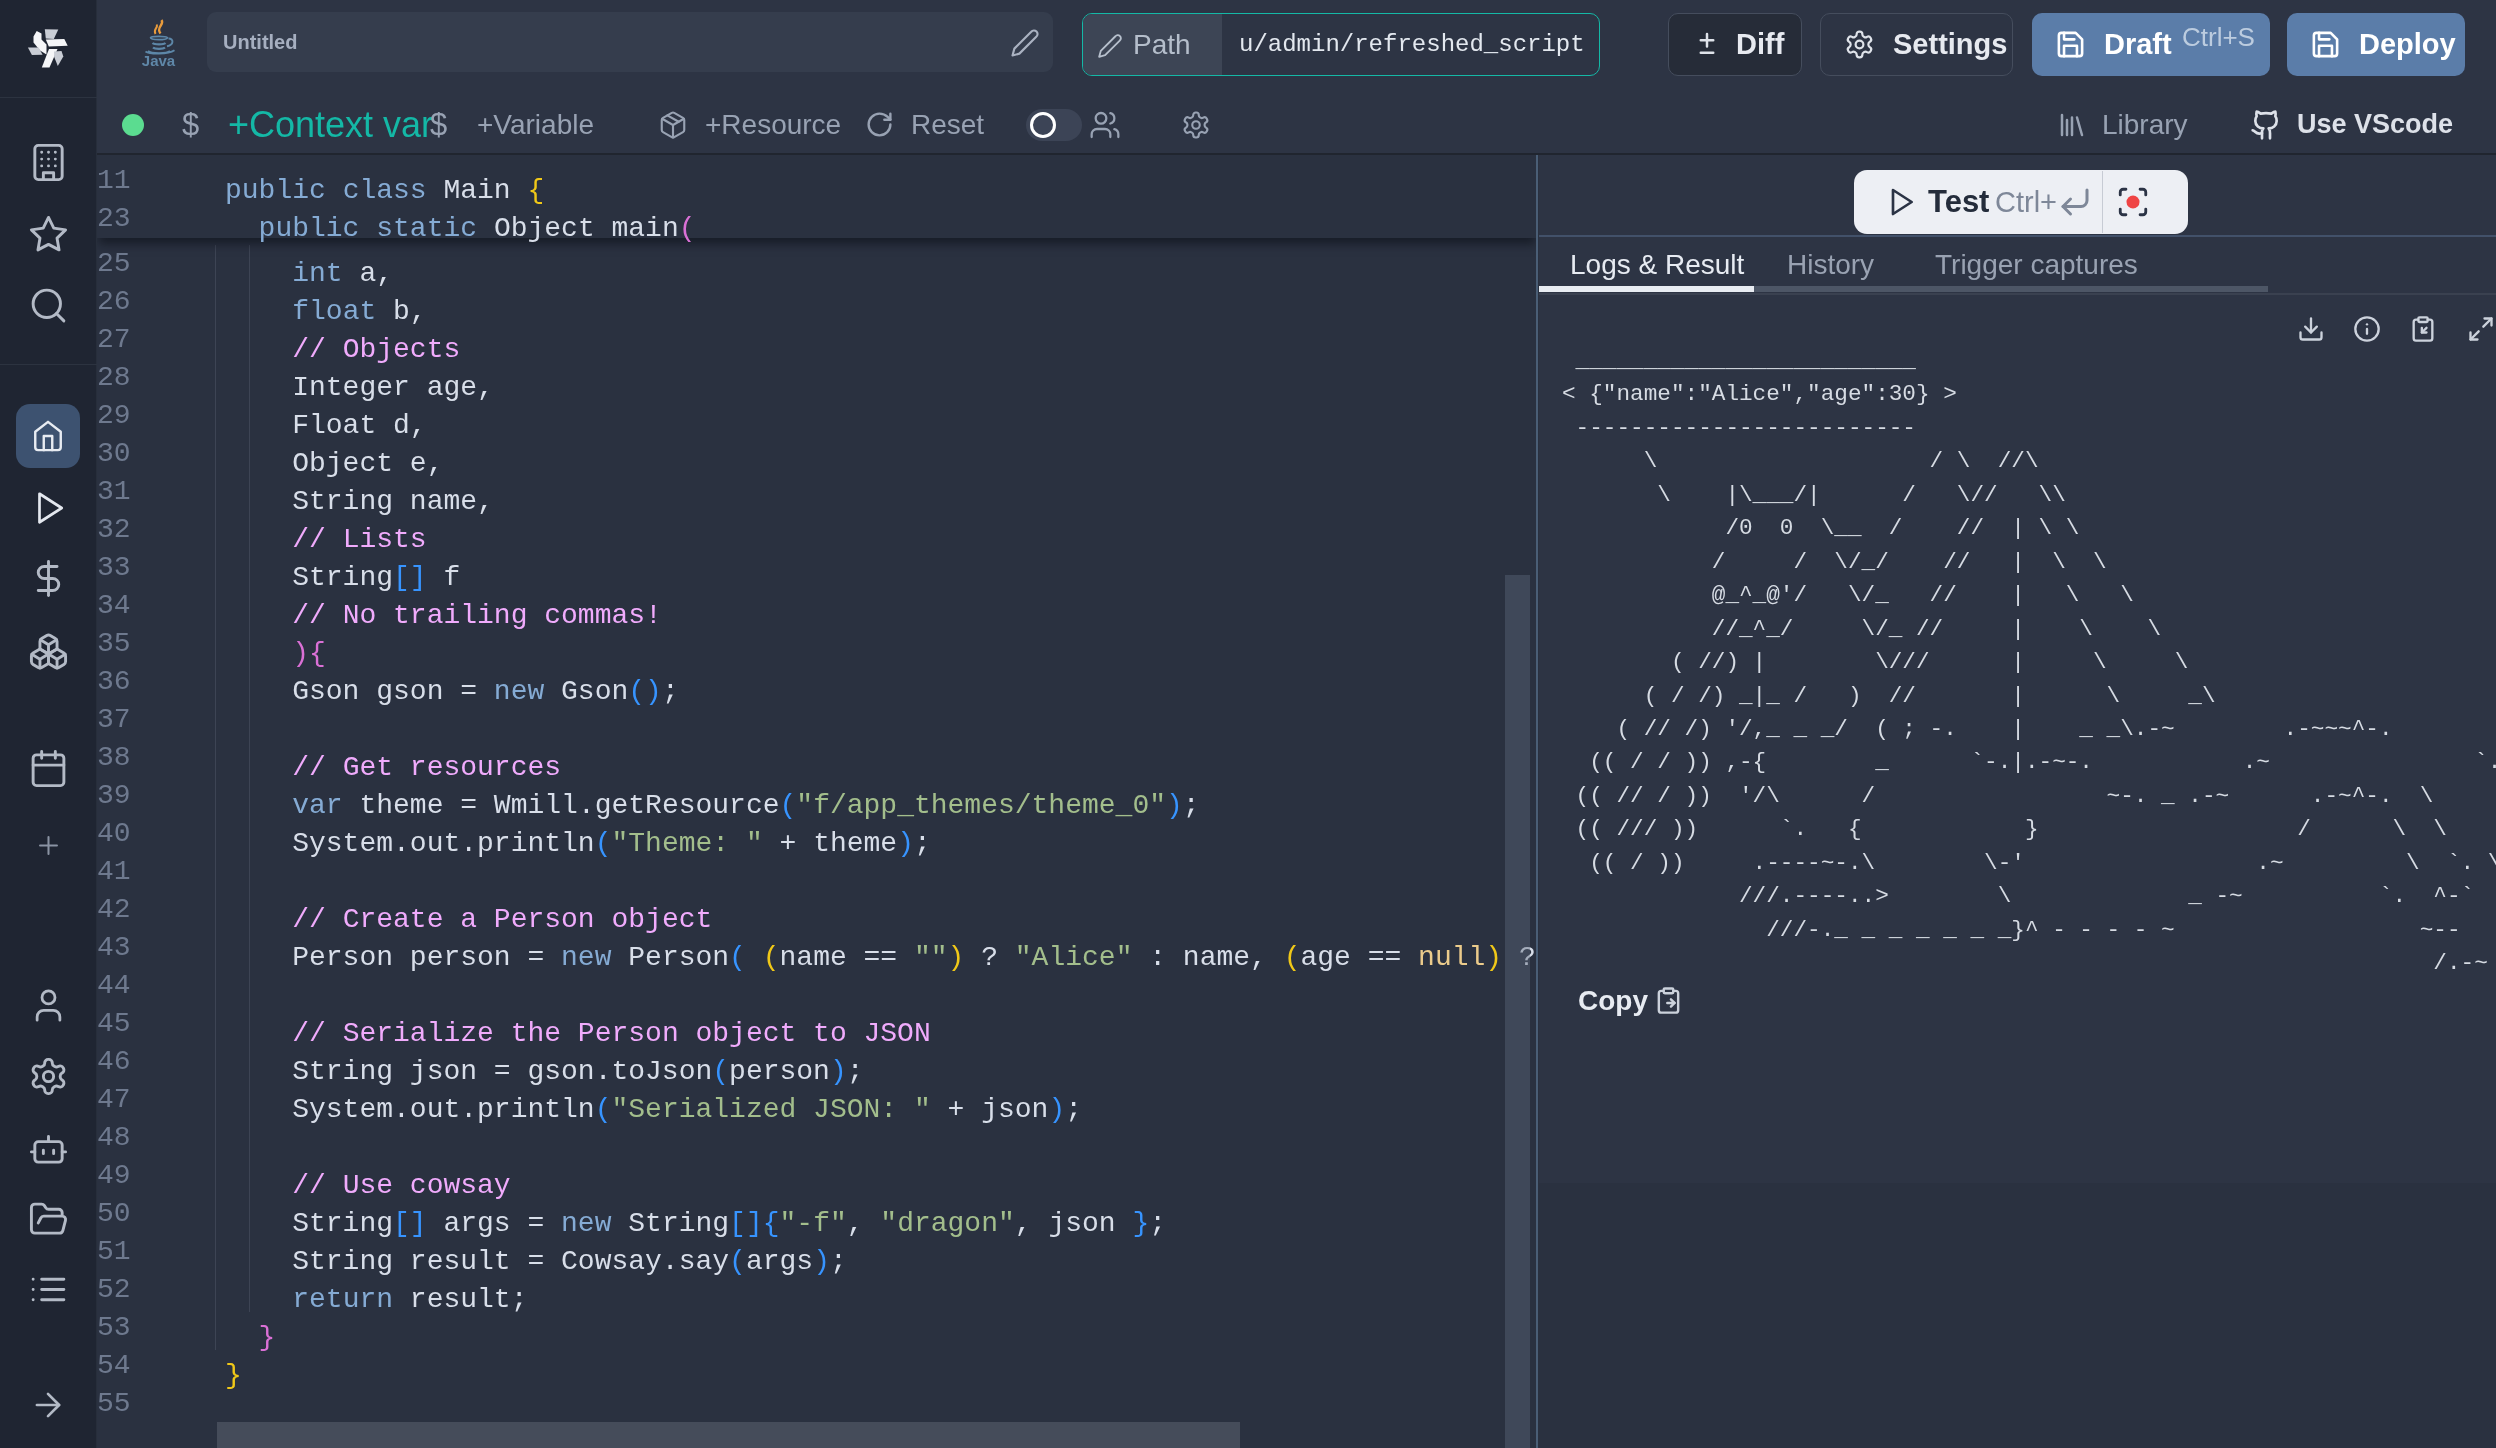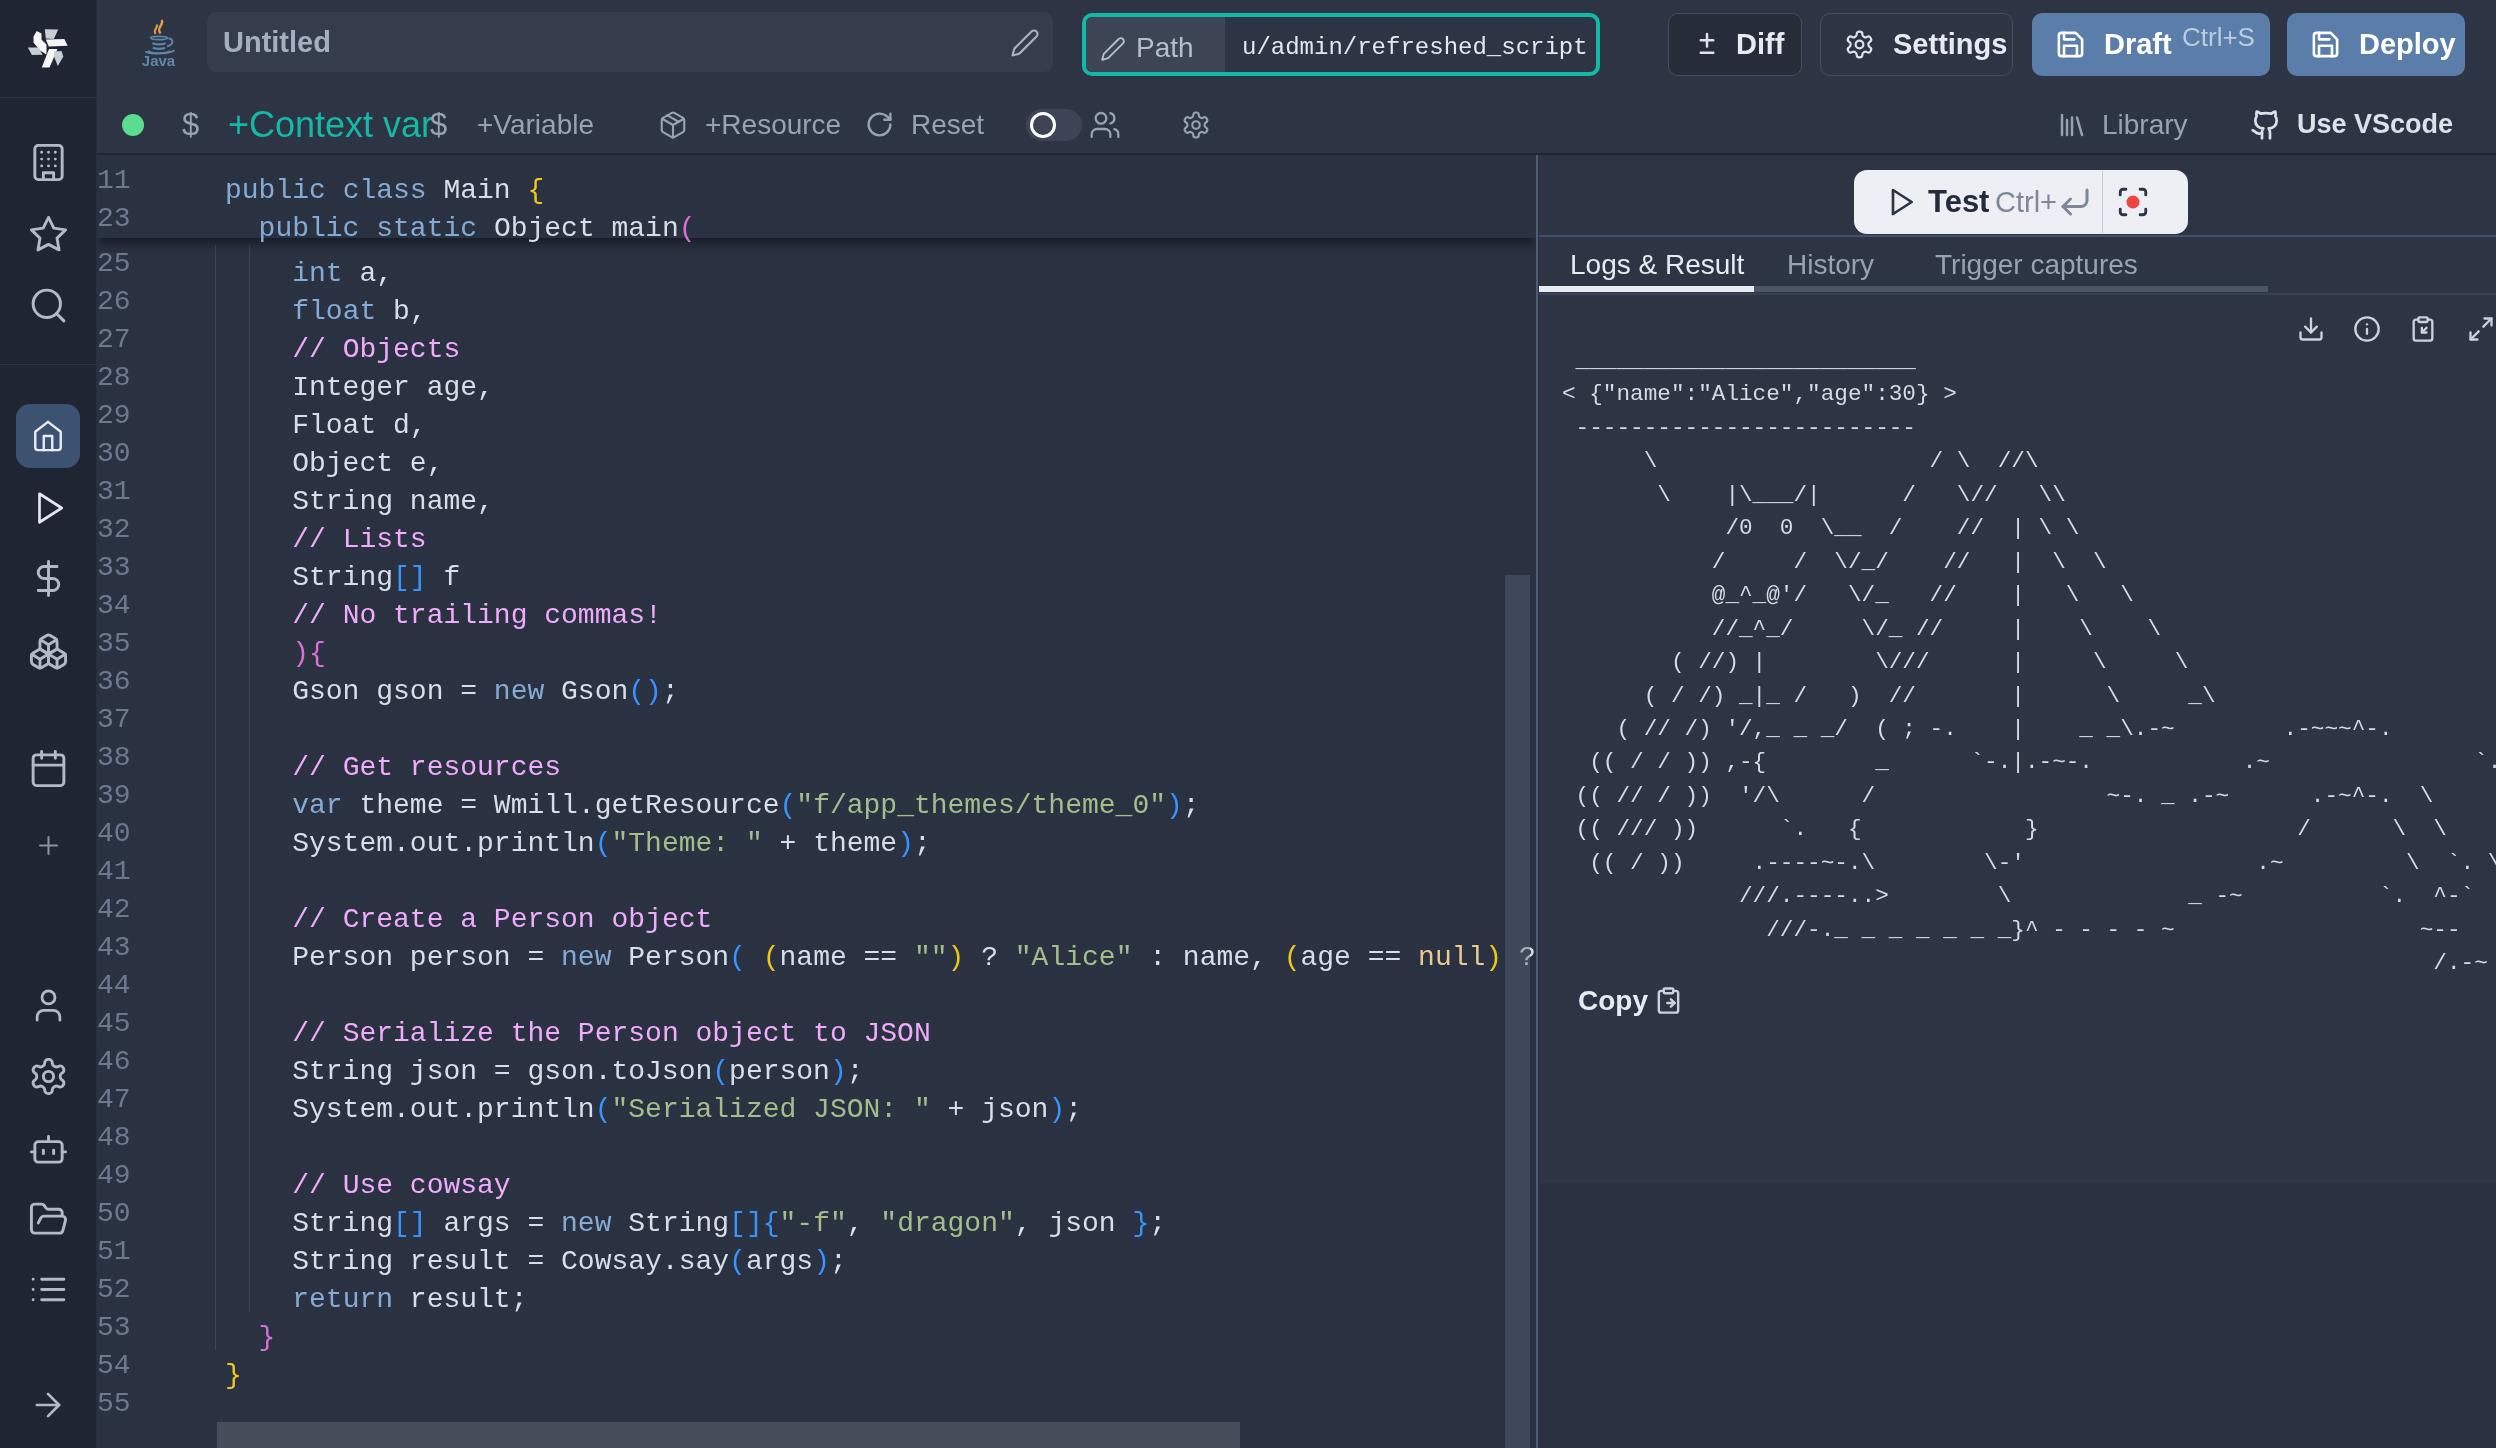--- a/index.html
+++ b/index.html
@@ -94,26 +94,26 @@
     <path d="M19.5 2 C23 6.5,13.5 9,18.5 15.5" stroke="#e89b3c" stroke-width="2.4" fill="none"></path>
     <path d="M14.5 6.5 C17 9.5,10.5 11,13.5 16" stroke="#e89b3c" stroke-width="1.9" fill="none"></path>
     <path d="M8.5 19.5 C8.5 22.3,25.5 22.3,25.5 19.5 M8.5 19.9 C8.5 17.8,25.5 17.8,25.5 19.9" stroke="#5d87a8" stroke-width="1.7" fill="none"></path>
     <path d="M10.5 25 C12.5 26.8,21.5 26.8,23.5 25" stroke="#5d87a8" stroke-width="2.2" fill="none"></path>
     <path d="M11 29.5 C13 31.2,21 31.2,23 29.5" stroke="#5d87a8" stroke-width="2.2" fill="none"></path>
     <path d="M26.5 20.5 C32 20.5,32 27,25 28.2" stroke="#5d87a8" stroke-width="1.9" fill="none"></path>
     <path d="M6 33 C9 35.8,25 35.8,28 33 M3.5 33.4 C8 36.6,26 36.6,32.5 32.2" stroke="#5d87a8" stroke-width="1.8" fill="none"></path>
     <text x="16.5" y="48" text-anchor="middle" font-size="15" font-weight="bold" fill="#5f87a8" font-family="Liberation Sans">Java</text>
   </svg>
   <div class="a" style="left:110px;top:12px;width:846px;height:60px;background:#353d4d;border-radius:9px"></div>
-  <div class="a" style="left:126px;top:12px;height:60px;line-height:60px;font-size:29px;font-weight:bold;color:#a6afc0">Untitled</div>
+  <div class="a" style="left:126px;top:12px;height:60px;line-height:60px;font-size:20px;font-weight:bold;color:#a6afc0">Untitled</div>
   <svg class="a ic" style="left:913px;top:28px;stroke:#aab2c1" width="30" height="30" viewBox="0 0 24 24">
       <path d="M17 3a2.85 2.83 0 1 1 4 4L7.5 20.5 2 22l1.5-5.5Z"></path>
     </svg>
 
-  <div class="a" style="left:985px;top:13px;width:518px;height:63px;border:4px solid #14b8a6;border-radius:10px;overflow:hidden">
+  <div class="a" style="left:985px;top:13px;width:518px;height:63px;border:1px solid #14b8a6;border-radius:10px;overflow:hidden">
     <div class="a" style="left:0;top:0;width:139px;height:63px;background:#3d4555"></div>
     <svg class="a ic" style="left:14px;top:19px;stroke:#b7c0cd" width="26" height="26" viewBox="0 0 24 24">
         <path d="M17 3a2.85 2.83 0 1 1 4 4L7.5 20.5 2 22l1.5-5.5Z"></path>
       </svg>
     <div class="a" style="left:50px;top:0;height:61px;line-height:61px;font-size:28px;color:#b5becb">Path</div>
     <div class="a mono" style="left:156px;top:0;height:61px;line-height:61px;font-size:24px;color:#e3e8ef">u/admin/refreshed_script</div>
   </div>
 
   <div class="a" style="left:1571px;top:13px;width:134px;height:63px;background:#262c38;border:1px solid #454d5d;border-radius:10px"></div>
   <svg class="a ic" style="left:1595px;top:29px;stroke:#dfe3ea;stroke-width:2" width="30" height="30" viewBox="0 0 24 24">

